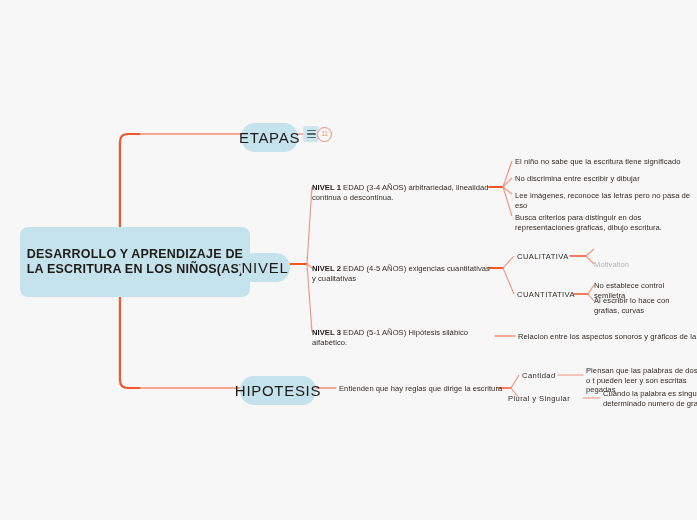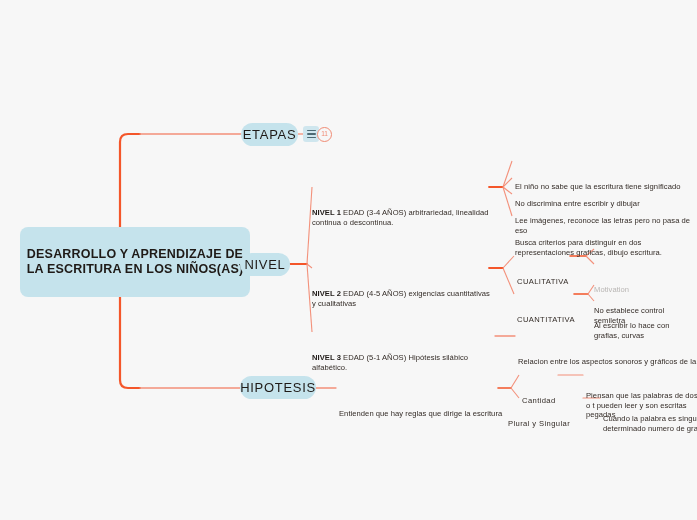--- a/index.html
+++ b/index.html
@@ -50,26 +50,26 @@
     font-size: 12.5px;
     font-weight: bold;
     line-height: 15px;
     letter-spacing: 0.2px;
     padding: 0 6px;
   }
 
   .pill {
     background: #c5e3ec;
     border-radius: 14px;
-    height: 23px;
+    height: 29px;
     display: flex;
     align-items: center;
     justify-content: center;
     color: #1f1a17;
-    font-size: 13px;
+    font-size: 15px;
     letter-spacing: 0.7px;
     padding: 4px 12px;
     white-space: nowrap;
   }
 
   .pill-etapas { left: 241px; top: 123px; width: 57px; }
   .pill-nivel  { left: 240px; top: 253px; width: 50px; }
   .pill-hipotesis { left: 240px; top: 376px; width: 76px; }
 
   
@@ -116,21 +116,20 @@
     line-height: 1;
   }
 
   
   .leaf {
     position: absolute;
     font-size: 7.6px;
     color: #332b26;
     line-height: 9.6px;
     letter-spacing: 0.05px;
-    margin-top: 25px;
   }
   .leaf.strong-lead b {
     font-weight: bold;
     color: #1f1a17;
   }
   .leaf.muted {
     color: #b9b6b4;
   }
   .leaf.level {
     font-size: 7.6px;

